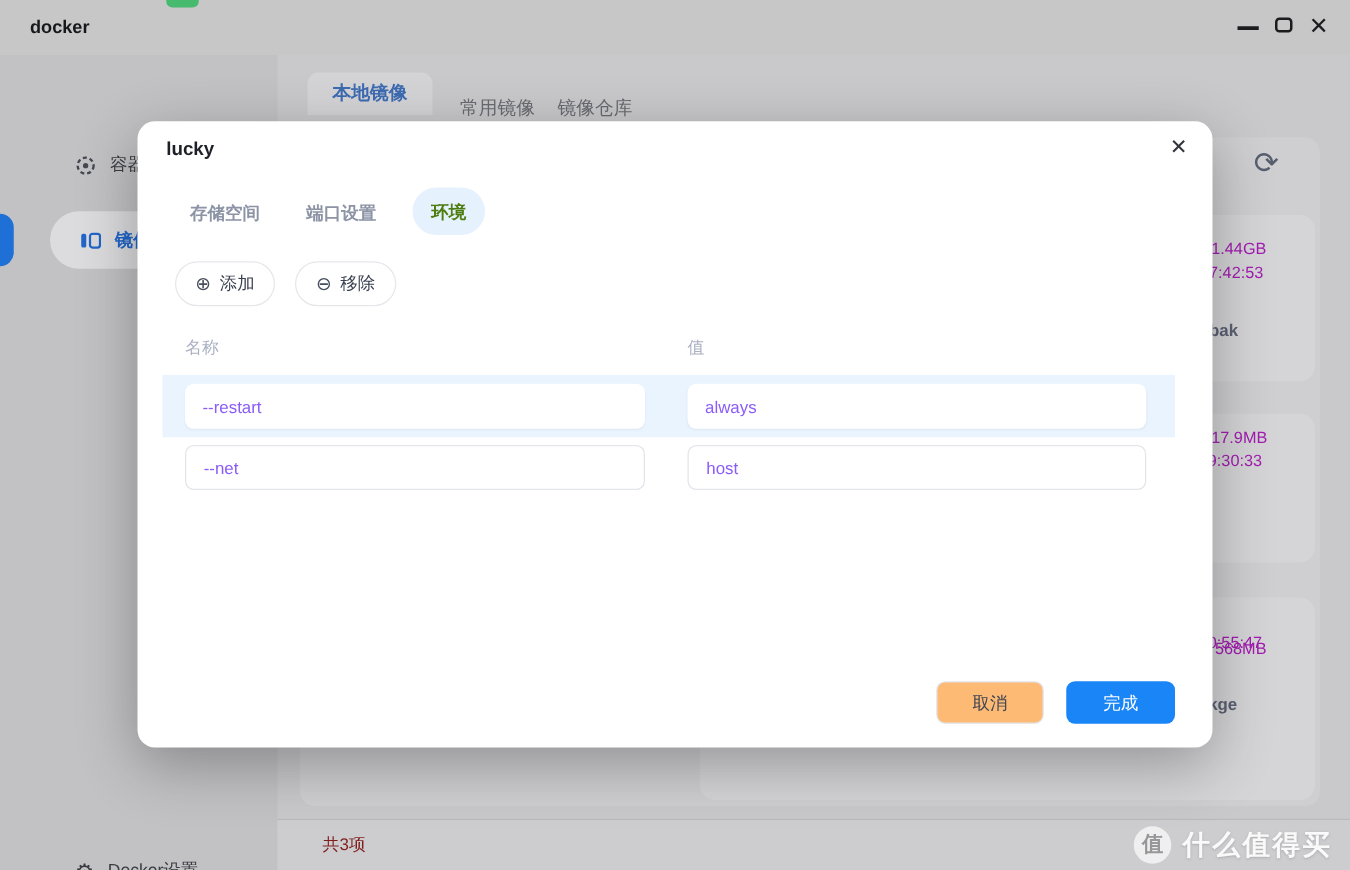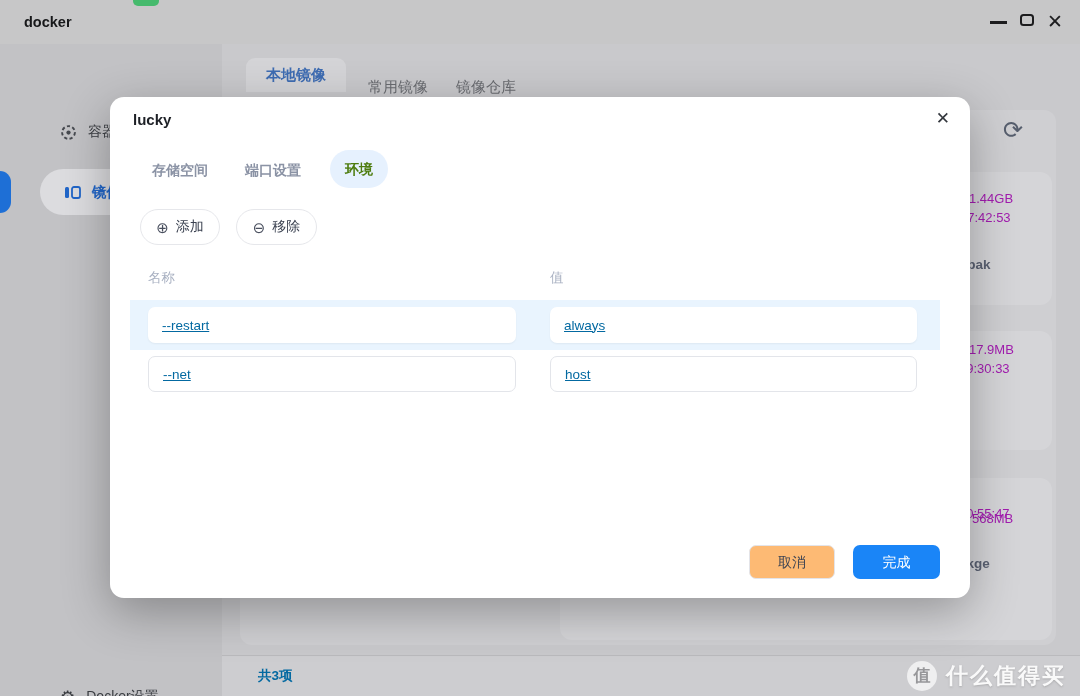--- a/index.html
+++ b/index.html
@@ -29,21 +29,21 @@
   
   .tab-pill-active { left:246px; top:58px; width:100px; height:34px; background:#d4d4d7; border-radius:9px 9px 0 0;
                      text-align:center; line-height:34px; font-size:15px; font-weight:bold; color:#3e6cb2; cursor:pointer; }
   .tab-plain { top:70px; height:34px; line-height:34px; font-size:15px; color:#696b70; cursor:pointer; }
   .panel { left:240px; top:110px; width:816px; height:535px; background:#cfcfd2; border-radius:12px; }
   .refresh { left:1003px; top:116px; font-size:24px; color:#575f6e; cursor:pointer; }
   .card { left:560px; width:492px; background:#d5d5d8; border-radius:12px; cursor:pointer; }
   .card-txt { font-size:13px; color:#a21caf; }
   .card-name { font-size:13.5px; font-weight:bold; color:#5b6273; }
   .bottombar { left:222px; top:655px; width:858px; height:41px; background:#cdcdd0; border-top:1px solid #bababd; }
-  .count { left:36px; top:0; line-height:40px; font-size:13.5px; color:#0369a1;font-weight:bold; }
+  .count { left:36px; top:0; line-height:40px; font-size:13.5px; color:#7f1d1d; }
   .watermark { right:14px; top:5px; display:flex; align-items:center; gap:9px; position:absolute; }
   .wm-badge { width:30px; height:30px; border-radius:50%; background:#efeff0; color:#97979a;
               font-weight:bold; font-size:17px; text-align:center; line-height:30px; }
   .wm-text { font-size:22px; font-weight:bold; letter-spacing:2px; color:rgba(255,255,255,0.92);
              text-shadow:0 1px 2px rgba(110,110,110,0.35); }
 
   
   .modal { left:110px; top:97px; width:860px; height:501px; background:#ffffff; border-radius:14px;
            box-shadow:0 14px 48px rgba(0,0,0,0.30); }
   .m-title { left:23px; top:14px; font-size:15px; font-weight:bold; color:#1d2026; }
@@ -53,22 +53,22 @@
                   text-align:center; line-height:38px; font-size:14px; font-weight:bold; color:#4d7c0f; cursor:pointer; }
   .tool-btn { top:112px; height:36px; border:1px solid #e6e7eb; background:#fff; border-radius:18.5px;
               display:flex; align-items:center; justify-content:center; gap:7px; cursor:pointer; }
   .tool-ico { font-size:15px; color:#494f5e; line-height:1; }
   .tool-lbl { font-size:14px; color:#3a4150; }
   .col-hdr { top:172px; font-size:13.5px; color:#a9b1c2; }
   .rows { left:20px; top:203px; width:810px; }
   .env-row { position:relative; width:810px; }
   .row-sel { height:50px; background:#e9f4fe; }
   .row-plain { height:48px; background:#ffffff; }
-  .env-input { position:absolute; height:36px; border-radius:7px; font-size:13.5px; color:#0369a1;
-               padding:0 14px; outline:none; font-family:"Liberation Sans","DejaVu Sans",sans-serif;text-decoration:underline; }
+  .env-input { position:absolute; height:36px; border-radius:7px; font-size:13.5px; color:#8b5cf6;
+               padding:0 14px; outline:none; font-family:"Liberation Sans","DejaVu Sans",sans-serif; }
   .in-name { left:18px; width:368px; }
   .in-val  { left:420px; width:367px; }
   .row-sel .env-input { top:7px; border:none; background:#fff; box-shadow:0 1px 2px rgba(0,0,0,0.05); }
   .row-plain .env-input { top:6px; border:1px solid #e3e5ea; background:#fff; }
   .warning { left:23px; top:452px; font-size:13px; color:#ff8a1d; }
   .btn-cancel { left:639px; top:448px; width:86px; height:34px; background:#fdba74; border:1px solid #e3e4e9;
                 border-radius:7px; text-align:center; line-height:32px; font-size:14px; color:#3d4453; cursor:pointer; }
   .btn-done { left:743px; top:448px; width:87px; height:34px; background:#1a85f7; border-radius:7px;
               text-align:center; line-height:34px; font-size:14px; color:#ffffff; cursor:pointer; }
 </style>
@@ -104,21 +104,21 @@
     <div class="abs side-item" style="left:60px; top:644px;">
       <span class="gear-glyph">⚙</span>
       <span>Docker设置</span>
     </div>
   </div>
 
   <div class="abs panel"></div>
 
   <div class="abs tab-pill-active">本地镜像</div>
   <div class="abs tab-plain" style="left:368px;">常用镜像</div>
-  <div class="abs tab-plain" style="left:456px;">镜像仓库</div>
+  <div class="abs tab-plain" style="left:446px;">镜像仓库</div>
 
   <div class="abs refresh">⟳</div>
 
   <div class="abs card" style="top:172px; height:133px;"></div>
   <div class="abs card" style="top:331px; height:119px;"></div>
   <div class="abs card" style="top:478px; height:162px;"></div>
 
   <span class="abs card-txt" style="left:969px; top:191px;">1.44GB</span>
   <span class="abs card-txt" style="left:960px; top:210px;">17:42:53</span>
   <span class="abs card-name" style="left:959px; top:257px;">dbak</span>

